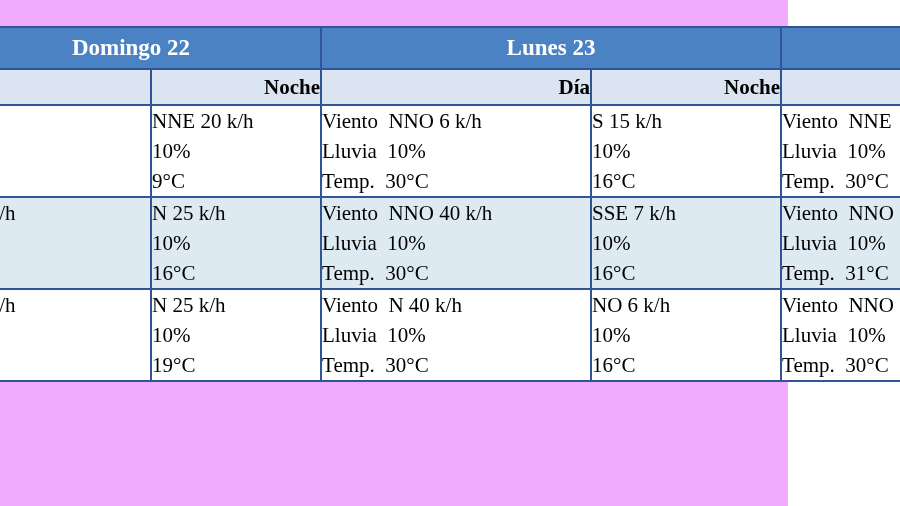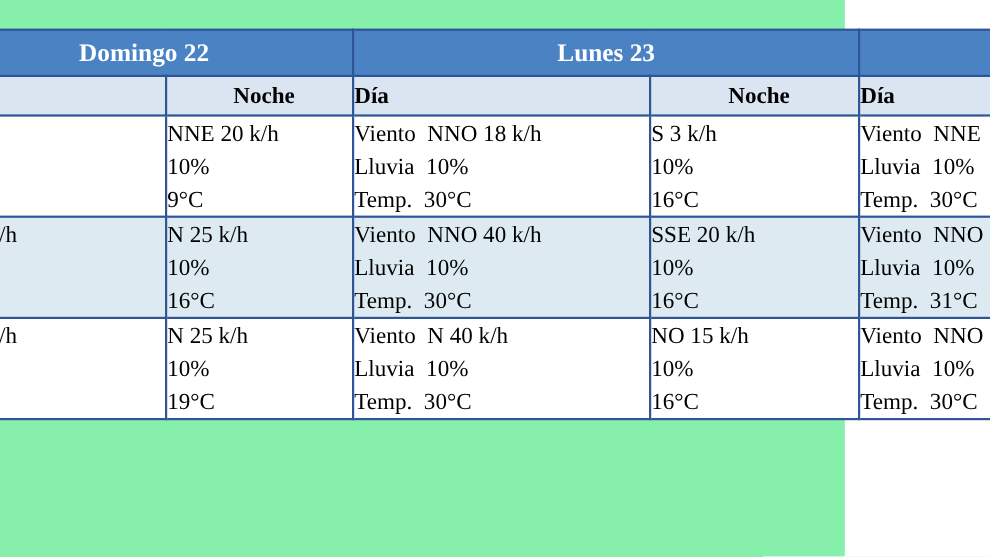--- a/index.html
+++ b/index.html
@@ -10,21 +10,22 @@
   body {
     width: 900px;
     height: 506px;
     overflow: hidden;
     font-family: "Liberation Serif", serif;
   }
   .sheet {
     position: relative;
     width: 768px;
     height: 506px;
-    background: #86efac;
+    background: #f0abfc;
+    padding-left: 20px;
   }
   table.wx {
     border-collapse: collapse;
     table-layout: fixed;
     position: absolute;
     left: -60px;
     top: 26px;
     width: 1100px;
   }
   table.wx td, table.wx th {
@@ -42,28 +43,28 @@
     height: 40px;
     line-height: 40px;
     font-family: "Liberation Serif", serif;
     white-space: nowrap;
   }
   
   .perhdr {
     background: #dbe5f1;
     color: #000000;
     font-size: 21px;
-    text-align: left;
+    text-align: right;
     height: 34px;
     line-height: 34px;
     font-family: "Liberation Serif", serif;
     white-space: nowrap;
   }
   .perhdr.left {
-    text-align: center;
+    text-align: right;
     padding-left: 8px;
     font-family: Liberation Serif, serif;
   }
   td.cell {
     font-size: 21px;
     line-height: 30px;
     padding: 4px 8px 6px 8px;
     color: #000000;
     background: #ffffff;
     white-space: nowrap;
@@ -107,26 +108,26 @@
           <span class="line"></span>
           <span class="line"></span>
           <span class="line"></span>
         </td>
         <td class="cell">
           <span class="line"><span>NNE 20 k/h</span></span>
           <span class="line"><span>10%</span></span>
           <span class="line"><span>9°C</span></span>
         </td>
         <td class="cell">
-          <span class="line"><span class="lbl">Viento</span>&nbsp; <span>NNO 18  k/h</span></span>
+          <span class="line"><span class="lbl">Viento</span>&nbsp; <span>NNO 6  k/h</span></span>
           <span class="line"><span class="lbl">Lluvia</span>&nbsp; <span>10%</span></span>
           <span class="line"><span class="lbl">Temp.</span>&nbsp; <span>30°C</span></span>
         </td>
         <td class="cell">
-          <span class="line"><span>S 3 k/h</span></span>
+          <span class="line"><span>S 15 k/h</span></span>
           <span class="line"><span>10%</span></span>
           <span class="line"><span>16°C</span></span>
         </td>
         <td class="cell">
           <span class="line"><span class="lbl">Viento</span>&nbsp; <span>NNE</span></span>
           <span class="line"><span class="lbl">Lluvia</span>&nbsp; <span>10%</span></span>
           <span class="line"><span class="lbl">Temp.</span>&nbsp; <span>30°C</span></span>
         </td>
       </tr>
 
@@ -140,21 +141,21 @@
           <span class="line"><span>N 25 k/h</span></span>
           <span class="line"><span>10%</span></span>
           <span class="line"><span>16°C</span></span>
         </td>
         <td class="cell">
           <span class="line"><span class="lbl">Viento</span>&nbsp; <span>NNO 40 k/h</span></span>
           <span class="line"><span class="lbl">Lluvia</span>&nbsp; <span>10%</span></span>
           <span class="line"><span class="lbl">Temp.</span>&nbsp; <span>30°C</span></span>
         </td>
         <td class="cell">
-          <span class="line"><span>SSE 20 k/h</span></span>
+          <span class="line"><span>SSE 7 k/h</span></span>
           <span class="line"><span>10%</span></span>
           <span class="line"><span>16°C</span></span>
         </td>
         <td class="cell">
           <span class="line"><span class="lbl">Viento</span>&nbsp; <span>NNO</span></span>
           <span class="line"><span class="lbl">Lluvia</span>&nbsp; <span>10%</span></span>
           <span class="line"><span class="lbl">Temp.</span>&nbsp; <span>31°C</span></span>
         </td>
       </tr>
 
@@ -168,21 +169,21 @@
           <span class="line"><span>N 25 k/h</span></span>
           <span class="line"><span>10%</span></span>
           <span class="line"><span>19°C</span></span>
         </td>
         <td class="cell">
           <span class="line"><span class="lbl">Viento</span>&nbsp; <span>N 40 k/h</span></span>
           <span class="line"><span class="lbl">Lluvia</span>&nbsp; <span>10%</span></span>
           <span class="line"><span class="lbl">Temp.</span>&nbsp; <span>30°C</span></span>
         </td>
         <td class="cell">
-          <span class="line"><span>NO 15 k/h</span></span>
+          <span class="line"><span>NO 6 k/h</span></span>
           <span class="line"><span>10%</span></span>
           <span class="line"><span>16°C</span></span>
         </td>
         <td class="cell">
           <span class="line"><span class="lbl">Viento</span>&nbsp; <span>NNO</span></span>
           <span class="line"><span class="lbl">Lluvia</span>&nbsp; <span>10%</span></span>
           <span class="line"><span class="lbl">Temp.</span>&nbsp; <span>30°C</span></span>
         </td>
       </tr>
     </tbody>

